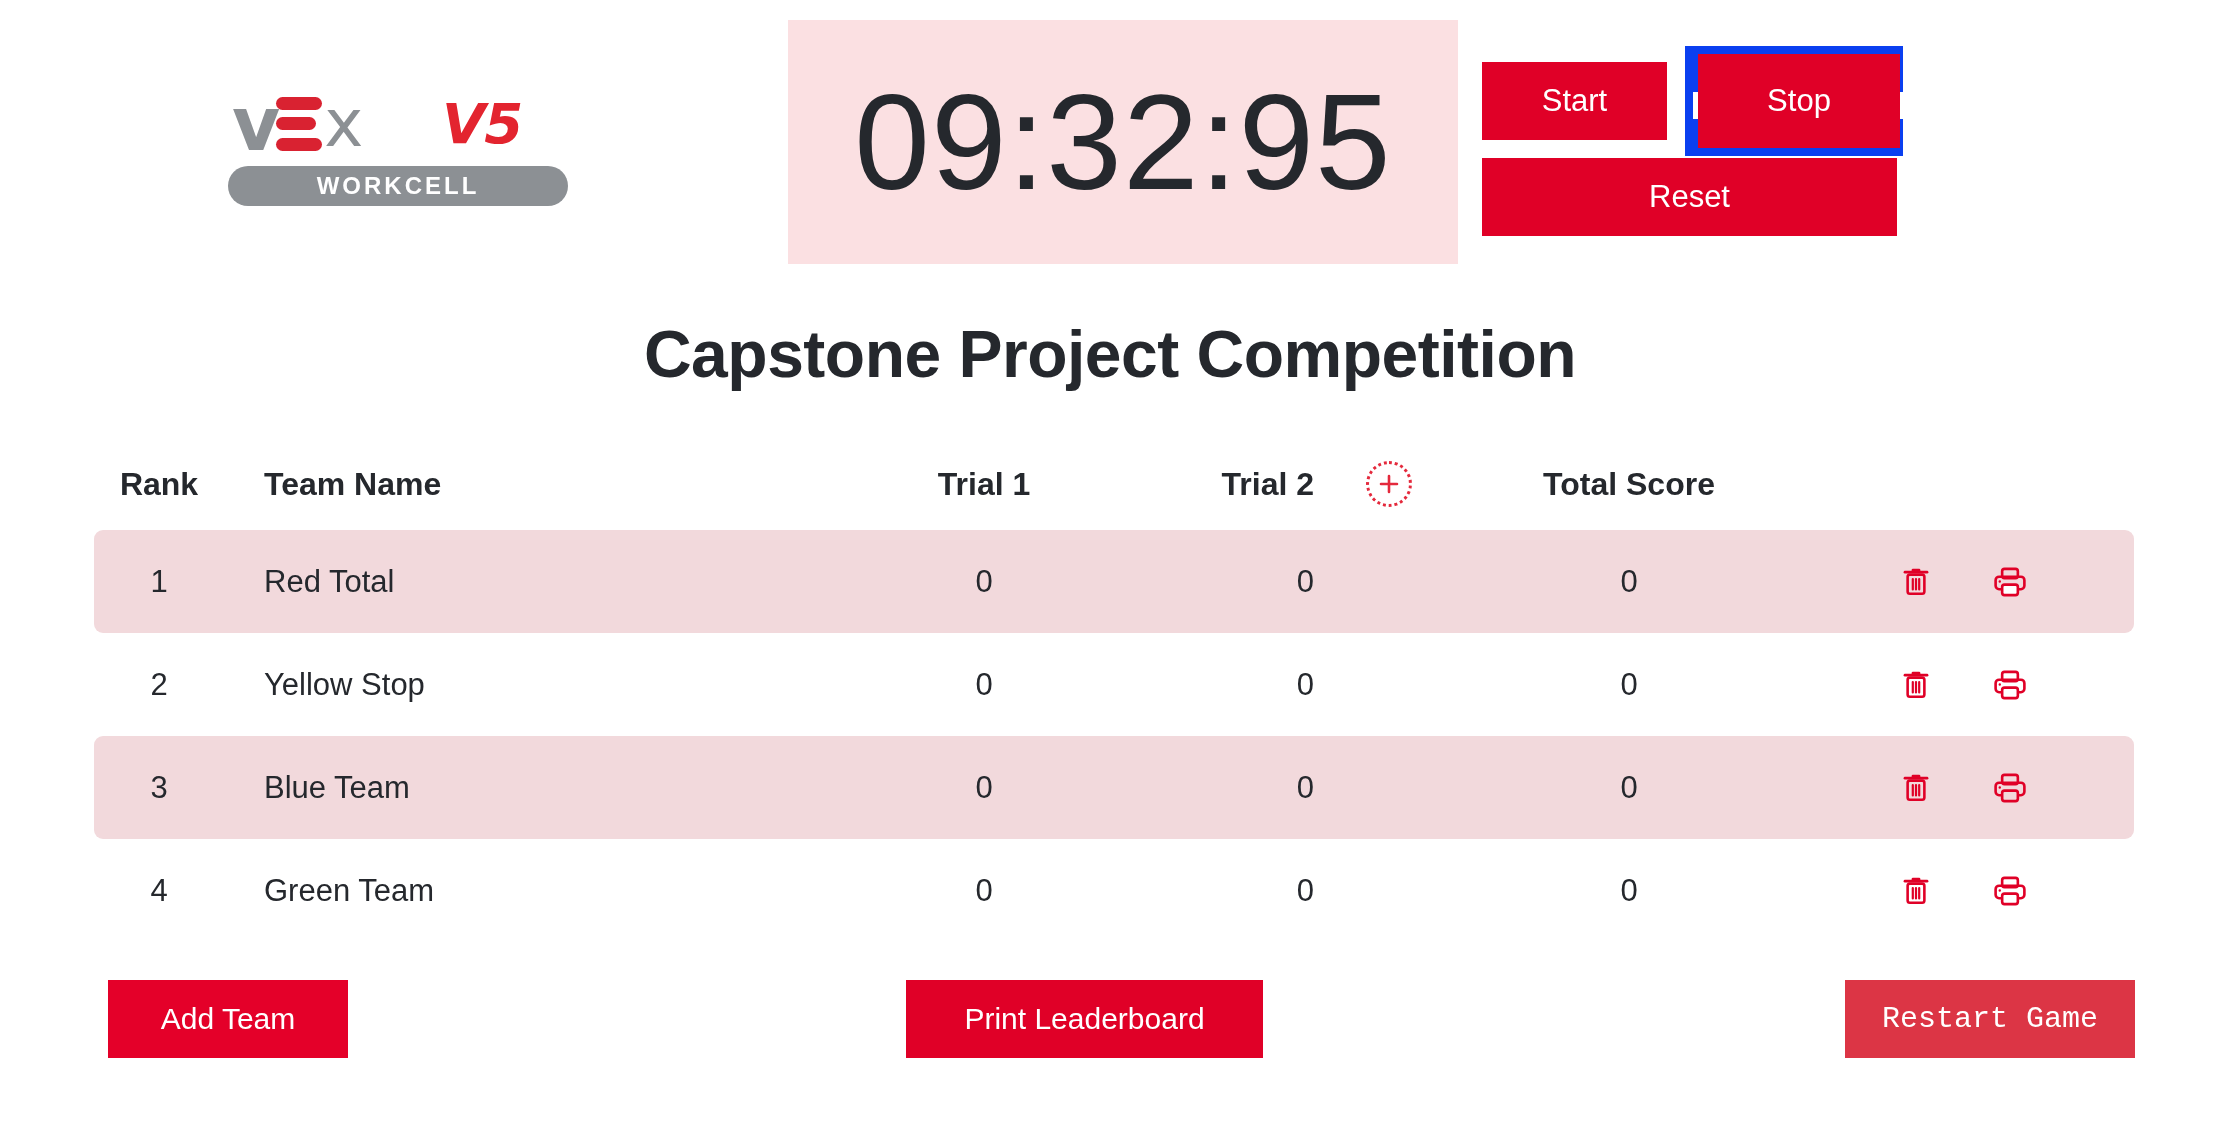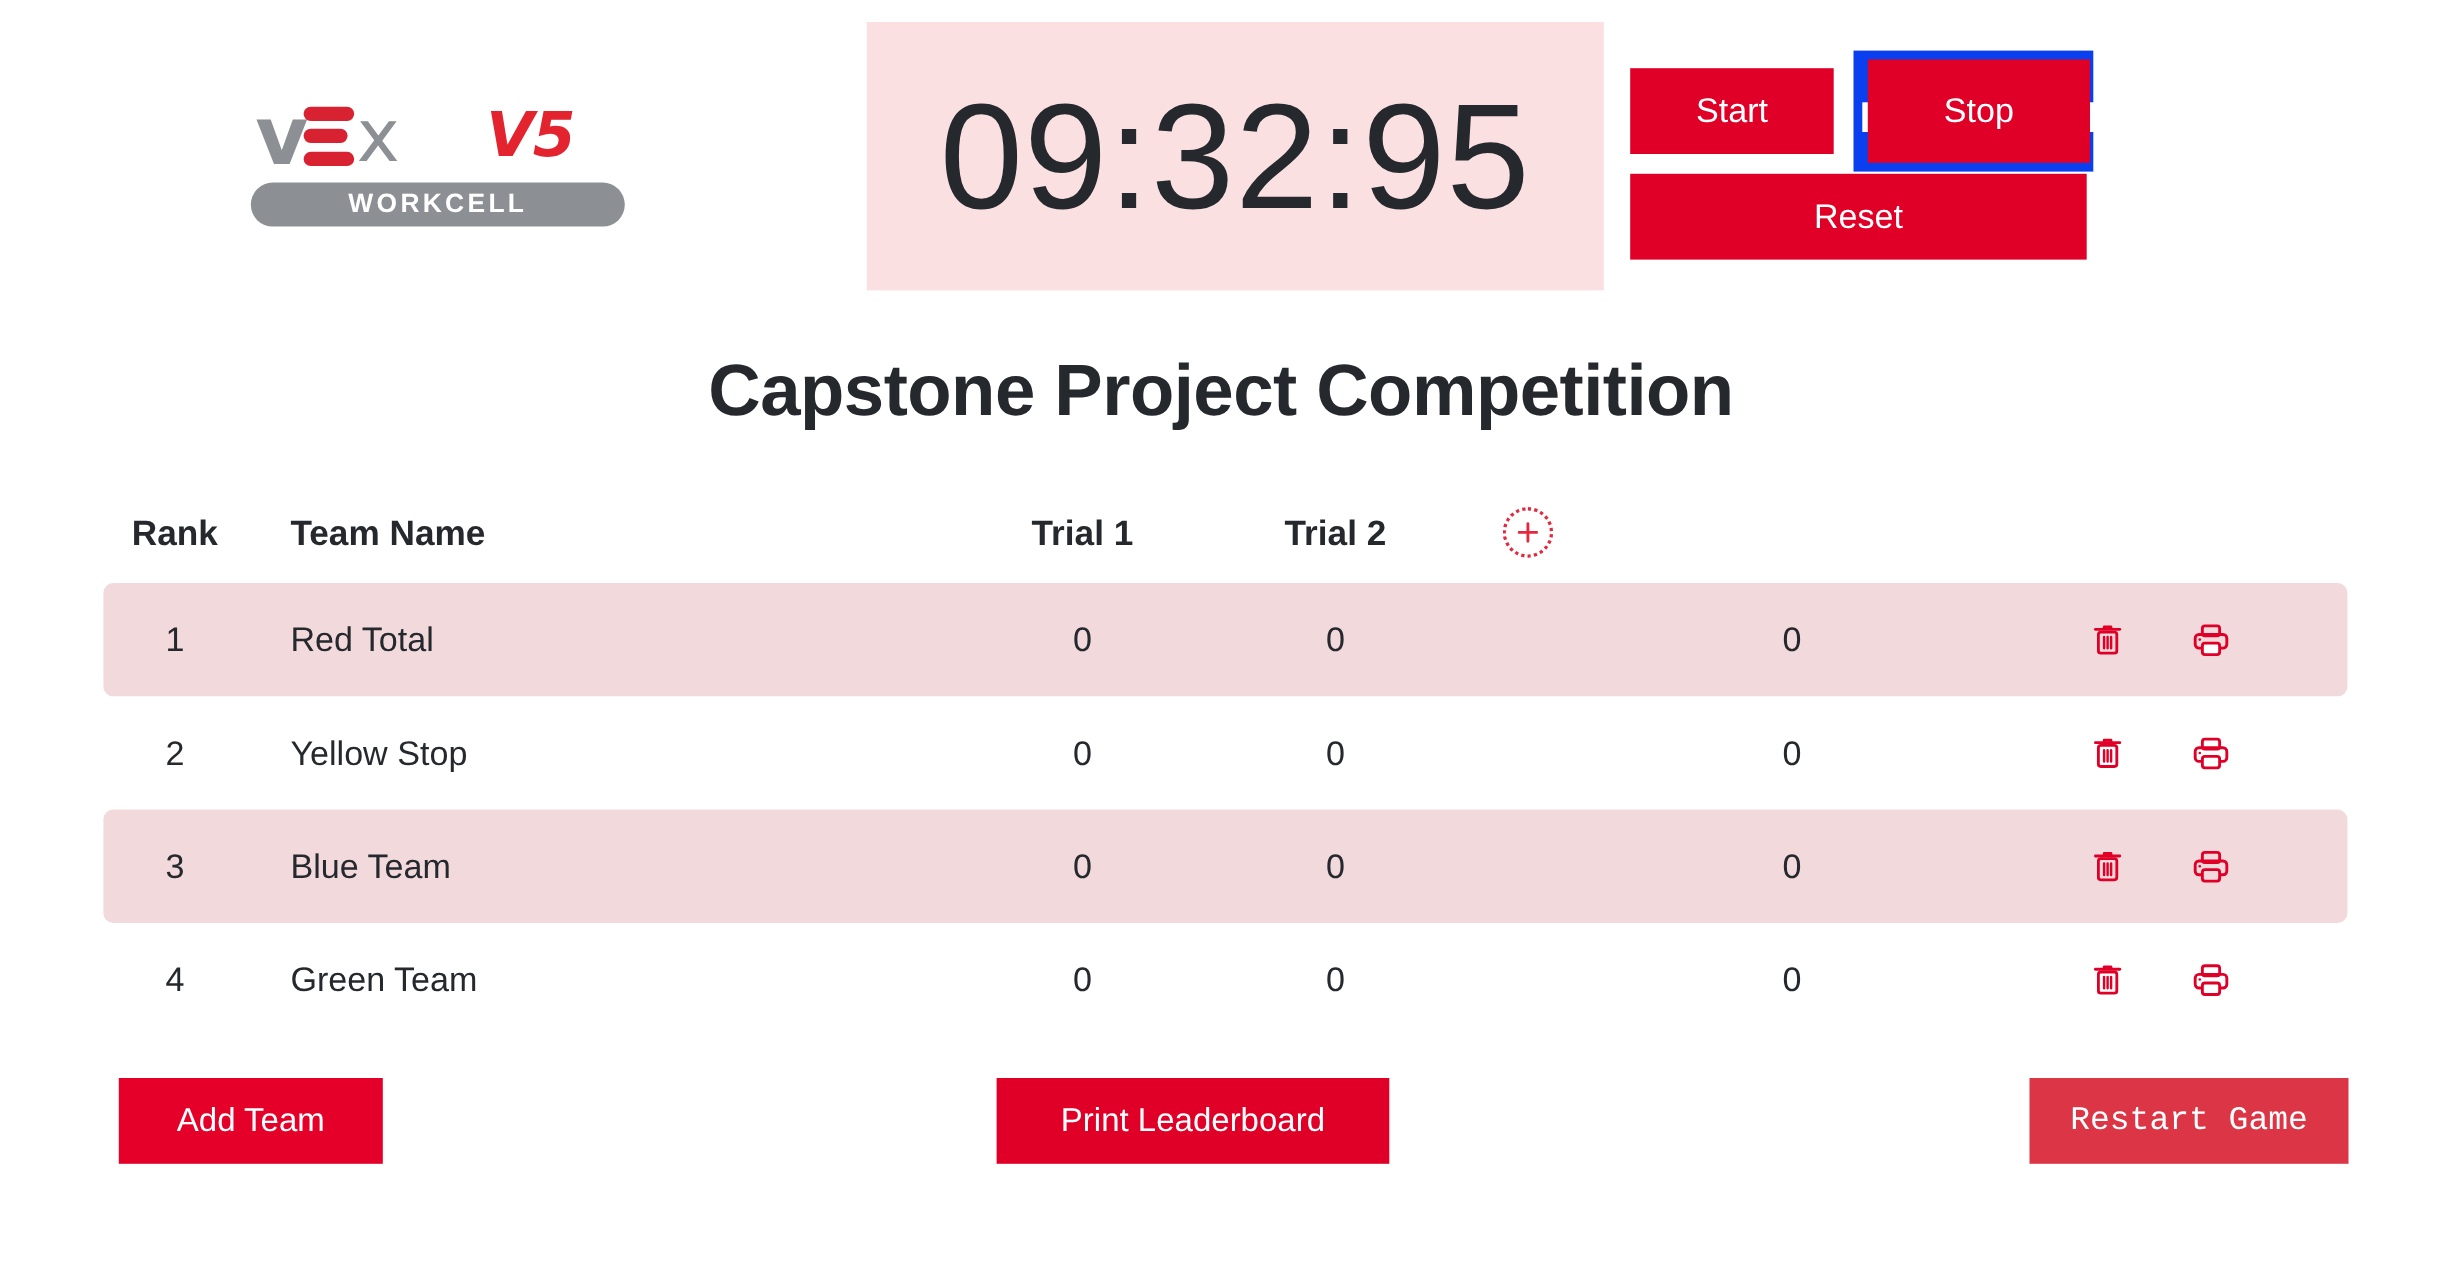--- a/index.html
+++ b/index.html
@@ -82,21 +82,21 @@
   .tbody { }
   .trow {
     display:flex; align-items:center; height: 103px; font-size: 31px; color:#25282d;
     border-radius: 9px;
   }
   .trow.odd { background:#f2d9dc; }
 
   .c-rank   { width: 130px; text-align:center; }
   .c-name   { width: 630px; padding-left: 40px; }
   .c-t1     { width: 260px; text-align:center; }
-  .c-t2     { width: 200px; text-align:center; }
+  .c-t2     { width: 200px; text-align:right; }
   .c-add    { width: 150px; text-align:center; }
   .c-total  { width: 330px; text-align:center; }
   .c-act    { width: 340px; display:flex; align-items:center; justify-content:center; gap: 62px; }
 
   .add-col-btn {
     display:inline-flex; align-items:center; justify-content:center;
     width: 46px; height: 46px; border: 3px dotted #e4293c; border-radius: 50%;
     background: transparent; cursor: pointer; padding:0;
   }
   .add-col-btn svg { display:block; }
@@ -171,20 +171,21 @@
       <div class="c-name">Team Name</div>
       <div class="c-t1">Trial 1</div>
       <div class="c-t2">Trial 2</div>
       <div class="c-add">
         <button class="add-col-btn">
           <svg width="24" height="24" viewBox="0 0 24 24">
             <path d="M12 4 V20 M4 12 H20" stroke="#e4293c" stroke-width="2.6" stroke-linecap="round" fill="none"></path>
           </svg>
         </button>
       </div>
+      <div class="c-total">Total Score</div>
       <div class="c-act"></div>
     </div>
 
     <div class="tbody">
 
       <div class="trow odd">
         <div class="c-rank">1</div>
         <div class="c-name">Red Total</div>
         <div class="c-t1">0</div>
         <div class="c-t2">0</div>

